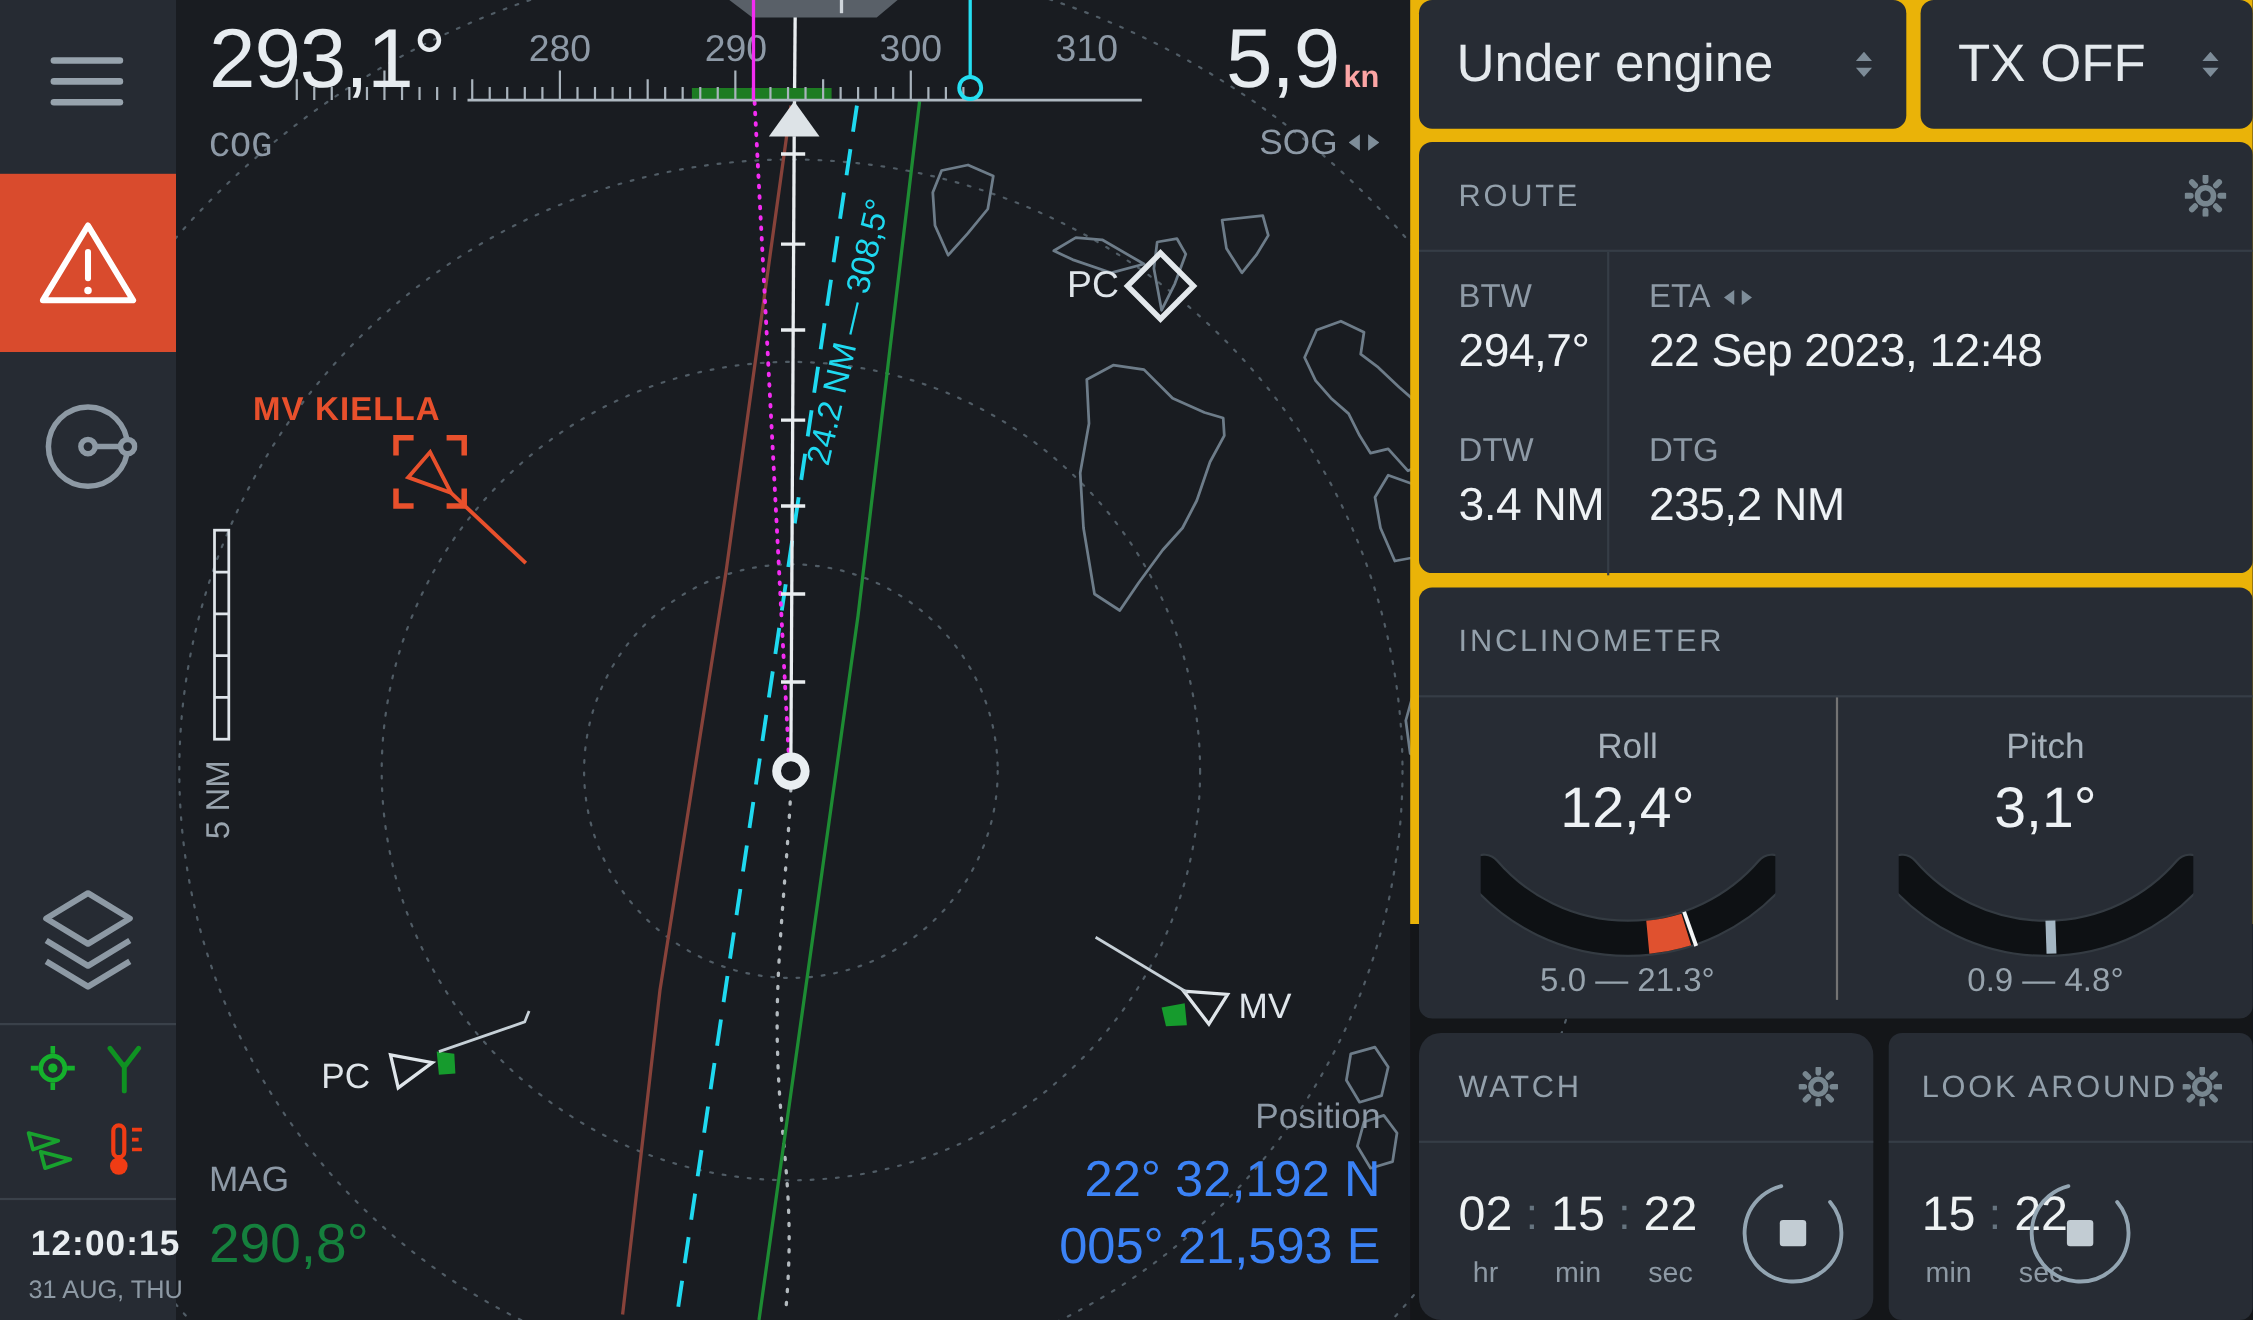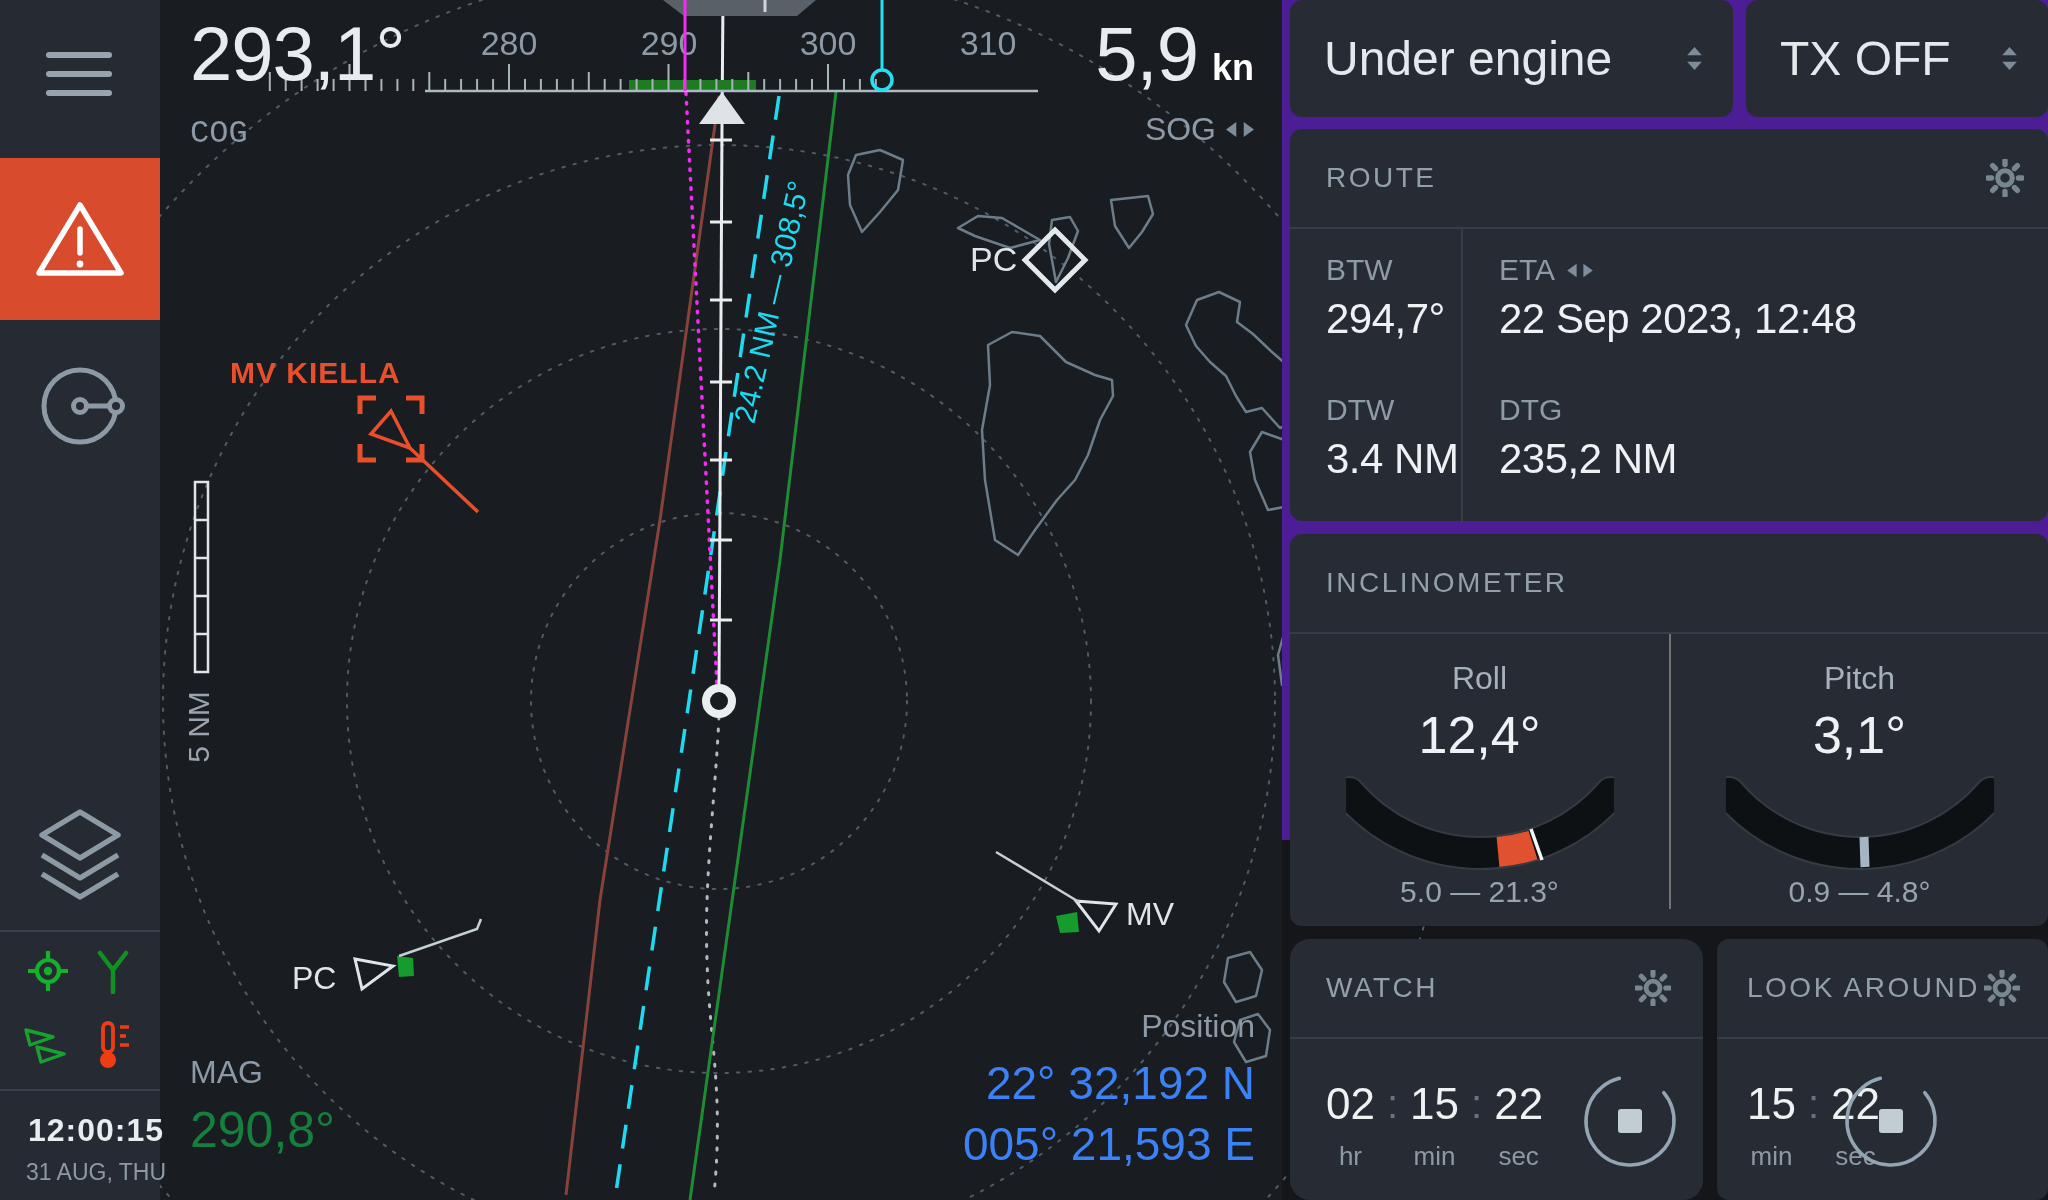--- a/index.html
+++ b/index.html
@@ -12,50 +12,50 @@
   .chart-svg { position:absolute; left:0; top:0; }
   .chart-label { position:absolute; z-index:2; white-space:nowrap; }
 
   .cog-block { left:190px; top:10px; }
   .big-num { font-size:76px; font-weight:500; color:#e7ecf0; letter-spacing:-1px; }
   .dim-label { font-size:32px; color:#8d99a6; }
   .cog-block .dim-label { margin-top:18px;font-family:Liberation Mono, monospace; }
 
   .sog-block { right:794px; top:10px; text-align:right; }
   .sog-row { display:flex; align-items:baseline; justify-content:flex-end; }
-  .sog-unit { font-size:36px; font-weight:700; color:#ffffff; margin-left:14px; }
+  .sog-unit { font-size:28px; font-weight:700; color:#fca5a5; margin-left:4px; }
   .sog-label-row { display:flex; align-items:center; justify-content:flex-end; gap:10px; margin-top:14px; }
 
   .mvkiella-label { left:230px; top:356px; font-size:30px; font-weight:700; color:#e8502c; letter-spacing:1px;text-align:center; }
   .leg-label { left:772px; top:302px; transform:translate(-50%,-50%) rotate(-77deg); font-size:30px; color:#1fd9f0; }
   .pc-wpt-label { left:970px; top:240px; font-size:34px; color:#dfe5ea; }
   .pc-vessel-label { left:292px; top:960px; font-size:32px; color:#dfe5ea; }
   .mv-vessel-label { left:1126px; top:896px; font-size:32px; color:#dfe5ea; }
   .scale-label { left:199px; top:727px; transform:translate(-50%,-50%) rotate(-90deg); font-size:30px; color:#99a4ae; }
 
   .mag-block { left:190px; top:1054px; }
   .mag-block .val { font-size:50px; font-weight:500; color:#15803d; margin-top:10px; }
   .pos-block { right:793px; top:996px; text-align:right; }
   .pos-block .coord { font-size:46px; font-weight:500; color:#3b82f6; line-height:1.32; }
-  .pos-block .dim-label { margin-bottom:8px;margin-top:12px; }
+  .pos-block .dim-label { margin-bottom:8px; }
 
   
   .sidebar { position:absolute; left:0; top:0; width:160px; height:1200px; background:#262b33; z-index:3; }
   .burger { position:absolute; left:46px; top:52px; width:66px; cursor:pointer; }
   .burger div { height:6px; background:#97a3ad; border-radius:3px; margin-bottom:13px; }
   .alert-tile { position:absolute; left:0; top:158px; width:160px; height:162px; background:#d94b2d;
                 display:flex; align-items:center; justify-content:center; }
   .sb-btn { position:absolute; }
   .sb-div { position:absolute; left:0; width:160px; height:2px; background:#3a414a; }
   .clock { position:absolute; left:0; top:1112px; width:192px; text-align:center; }
   .clock .t { font-size:32px; font-weight:700; color:#e8edf0; letter-spacing:1px; }
   .clock .d { font-size:23px; color:#8d99a4; margin-top:10px; }
 
   
-  .right-panel { position:absolute; left:1282px; top:0; width:766px; height:840px; background:#4c1d95; z-index:3; }
+  .right-panel { position:absolute; left:1282px; top:0; width:766px; height:840px; background:#eab308; z-index:3; }
   .card { position:absolute; background:#272c34; border-radius:12px; }
   .status-card { display:flex; align-items:center; justify-content:space-between;
                  padding:0 30px 0 34px; font-size:48px; color:#e4e9ed; cursor:pointer; }
   .card-head { display:flex; justify-content:space-between; align-items:center;
                height:100px; padding:0 24px 0 36px; border-bottom:2px solid #363d46; }
   .card-title { font-size:28px; letter-spacing:2.5px; color:#93a0ab; }
 
   .rt-body { display:flex; }
   .rt-col1 { width:173px; border-right:2px solid #363d46; padding:24px 0 40px 36px; }
   .rt-col2 { flex:1; padding:24px 0 40px 36px; }

